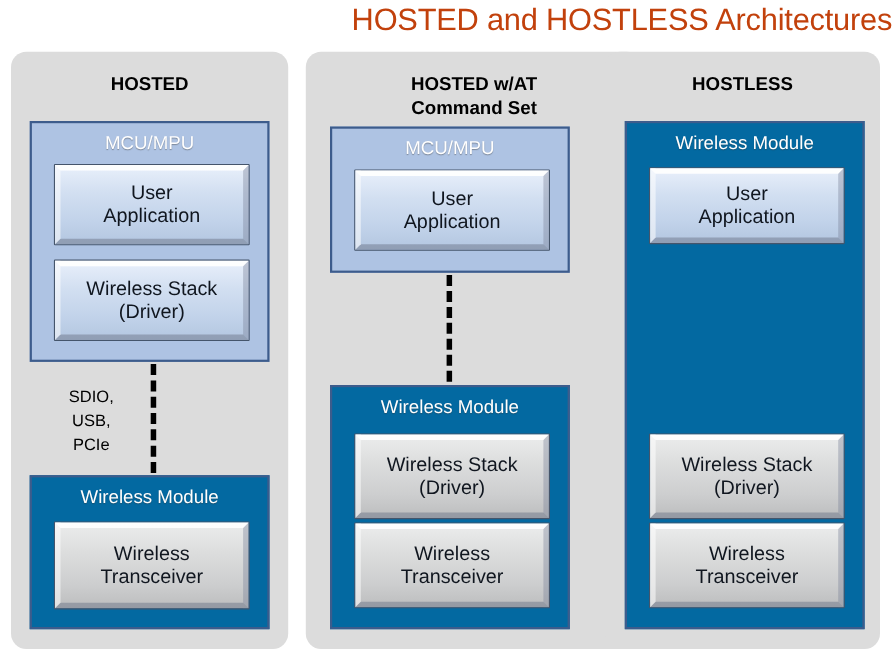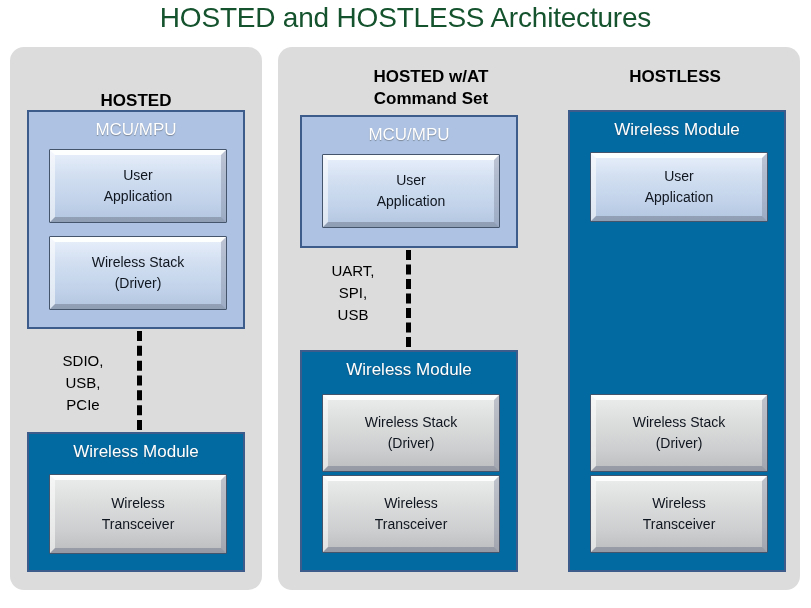--- a/index.html
+++ b/index.html
@@ -13,24 +13,24 @@
     position: relative;
     font-family: "Liberation Sans", sans-serif;
     overflow: hidden;
   }
 
   
   #diagram-title {
     position: absolute;
     left: 0; top: 2px;
     width: 811px;
-    text-align: center;
+    text-align: right;
     font-size: 28px;
     font-weight: 400;
-    color: #14532d;
+    color: #c2410c;
     letter-spacing: -0.2px;
     white-space: nowrap;
   }
 
   
   .panel {
     position: absolute;
     background: #dcdcdc;
     border-radius: 14px;
   }
@@ -40,21 +40,21 @@
 
   .panel-heading {
     position: absolute;
     left: 0; right: 0;
     text-align: center;
     font-size: 17px;
     font-weight: bold;
     color: #000000;
     line-height: 22px;
   }
-  #heading-hosted    { top: 19px; margin-top: 24px; }
+  #heading-hosted    { top: 19px; }
   #heading-hosted-at { top: 19px; }
   #heading-hostless  { top: 19px; }
 
   
   .comp-box {
     position: absolute;
     border: 2px solid #3d5c8c;
     box-sizing: border-box;
   }
   .comp-box.blue {
@@ -76,21 +76,21 @@
 
   
   .bevel {
     position: absolute;
     box-sizing: border-box;
     border: 1px solid #45556b;
     display: flex;
     align-items: center;
     justify-content: center;
     text-align: center;
-    font-size: 14px;
+    font-size: 18px;
     color: #10161f;
     line-height: 21px;
     border-radius: 1px;
   }
   .bevel .bevel-label { position: relative; z-index: 2; padding: 0 4px; }
   .bevel::before {
     
     content: "";
     position: absolute;
     left: 0; top: 0; right: 0; bottom: 0;
@@ -162,21 +162,20 @@
 
   <div class="comp-box blue" style="left:22px; top:68px; width:218px; height:133px;">
     <div class="comp-title" style="top:8px;">MCU/MPU</div>
 
     <div class="bevel blue-bevel" style="left:20px; top:37px; width:178px; height:74px;">
       <span class="bevel-label">User<br>Application</span>
     </div>
   </div>
 
   <div class="dashed-line" style="left:128px; top:203px; height:97px;"></div>
-  <div class="conn-label" style="left:32px; top:213px; width:86px;">UART,<br>SPI,<br>USB</div>
 
   <div class="comp-box grey" style="left:22px; top:303px; width:218px; height:222px;">
     <div class="comp-title" style="top:8px;">Wireless Module</div>
 
     <div class="bevel grey-bevel" style="left:20px; top:42px; width:178px; height:78px;">
       <span class="bevel-label">Wireless Stack<br>(Driver)</span>
     </div>
 
     <div class="bevel grey-bevel" style="left:20px; top:123px; width:178px; height:78px;">
       <span class="bevel-label">Wireless<br>Transceiver</span>

